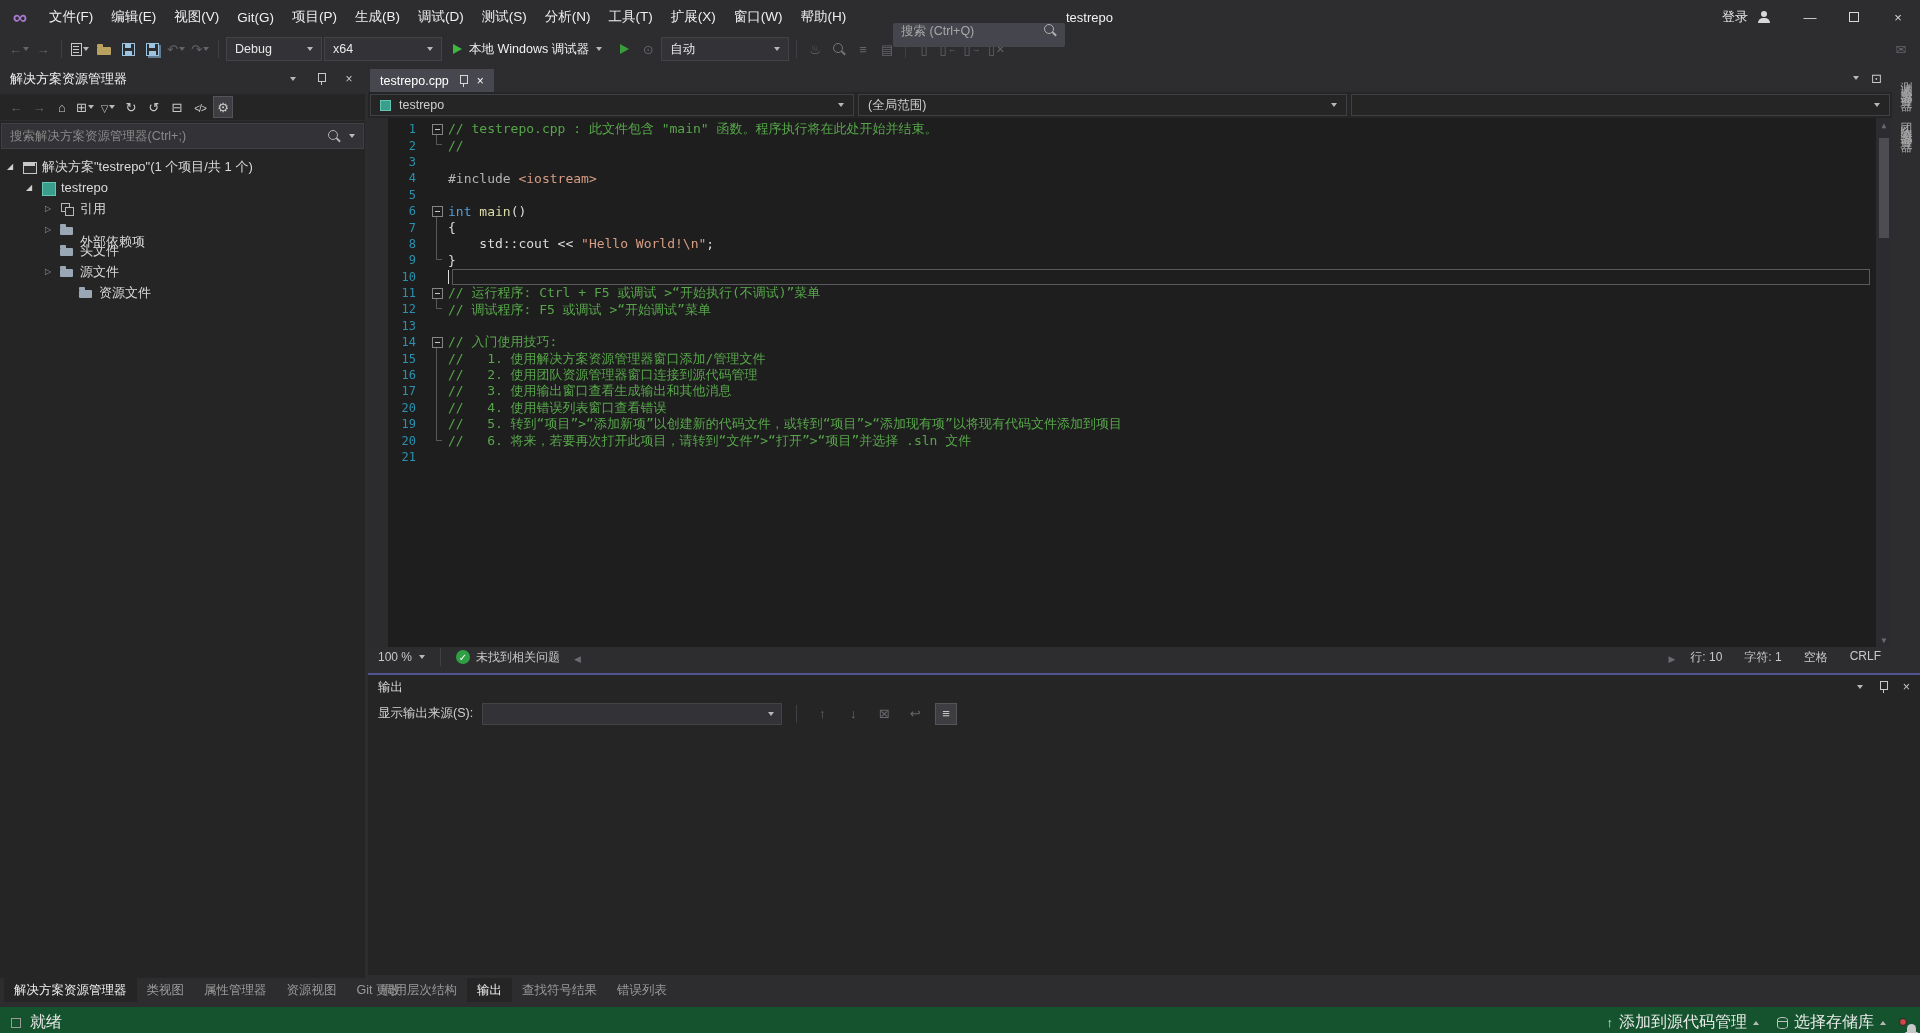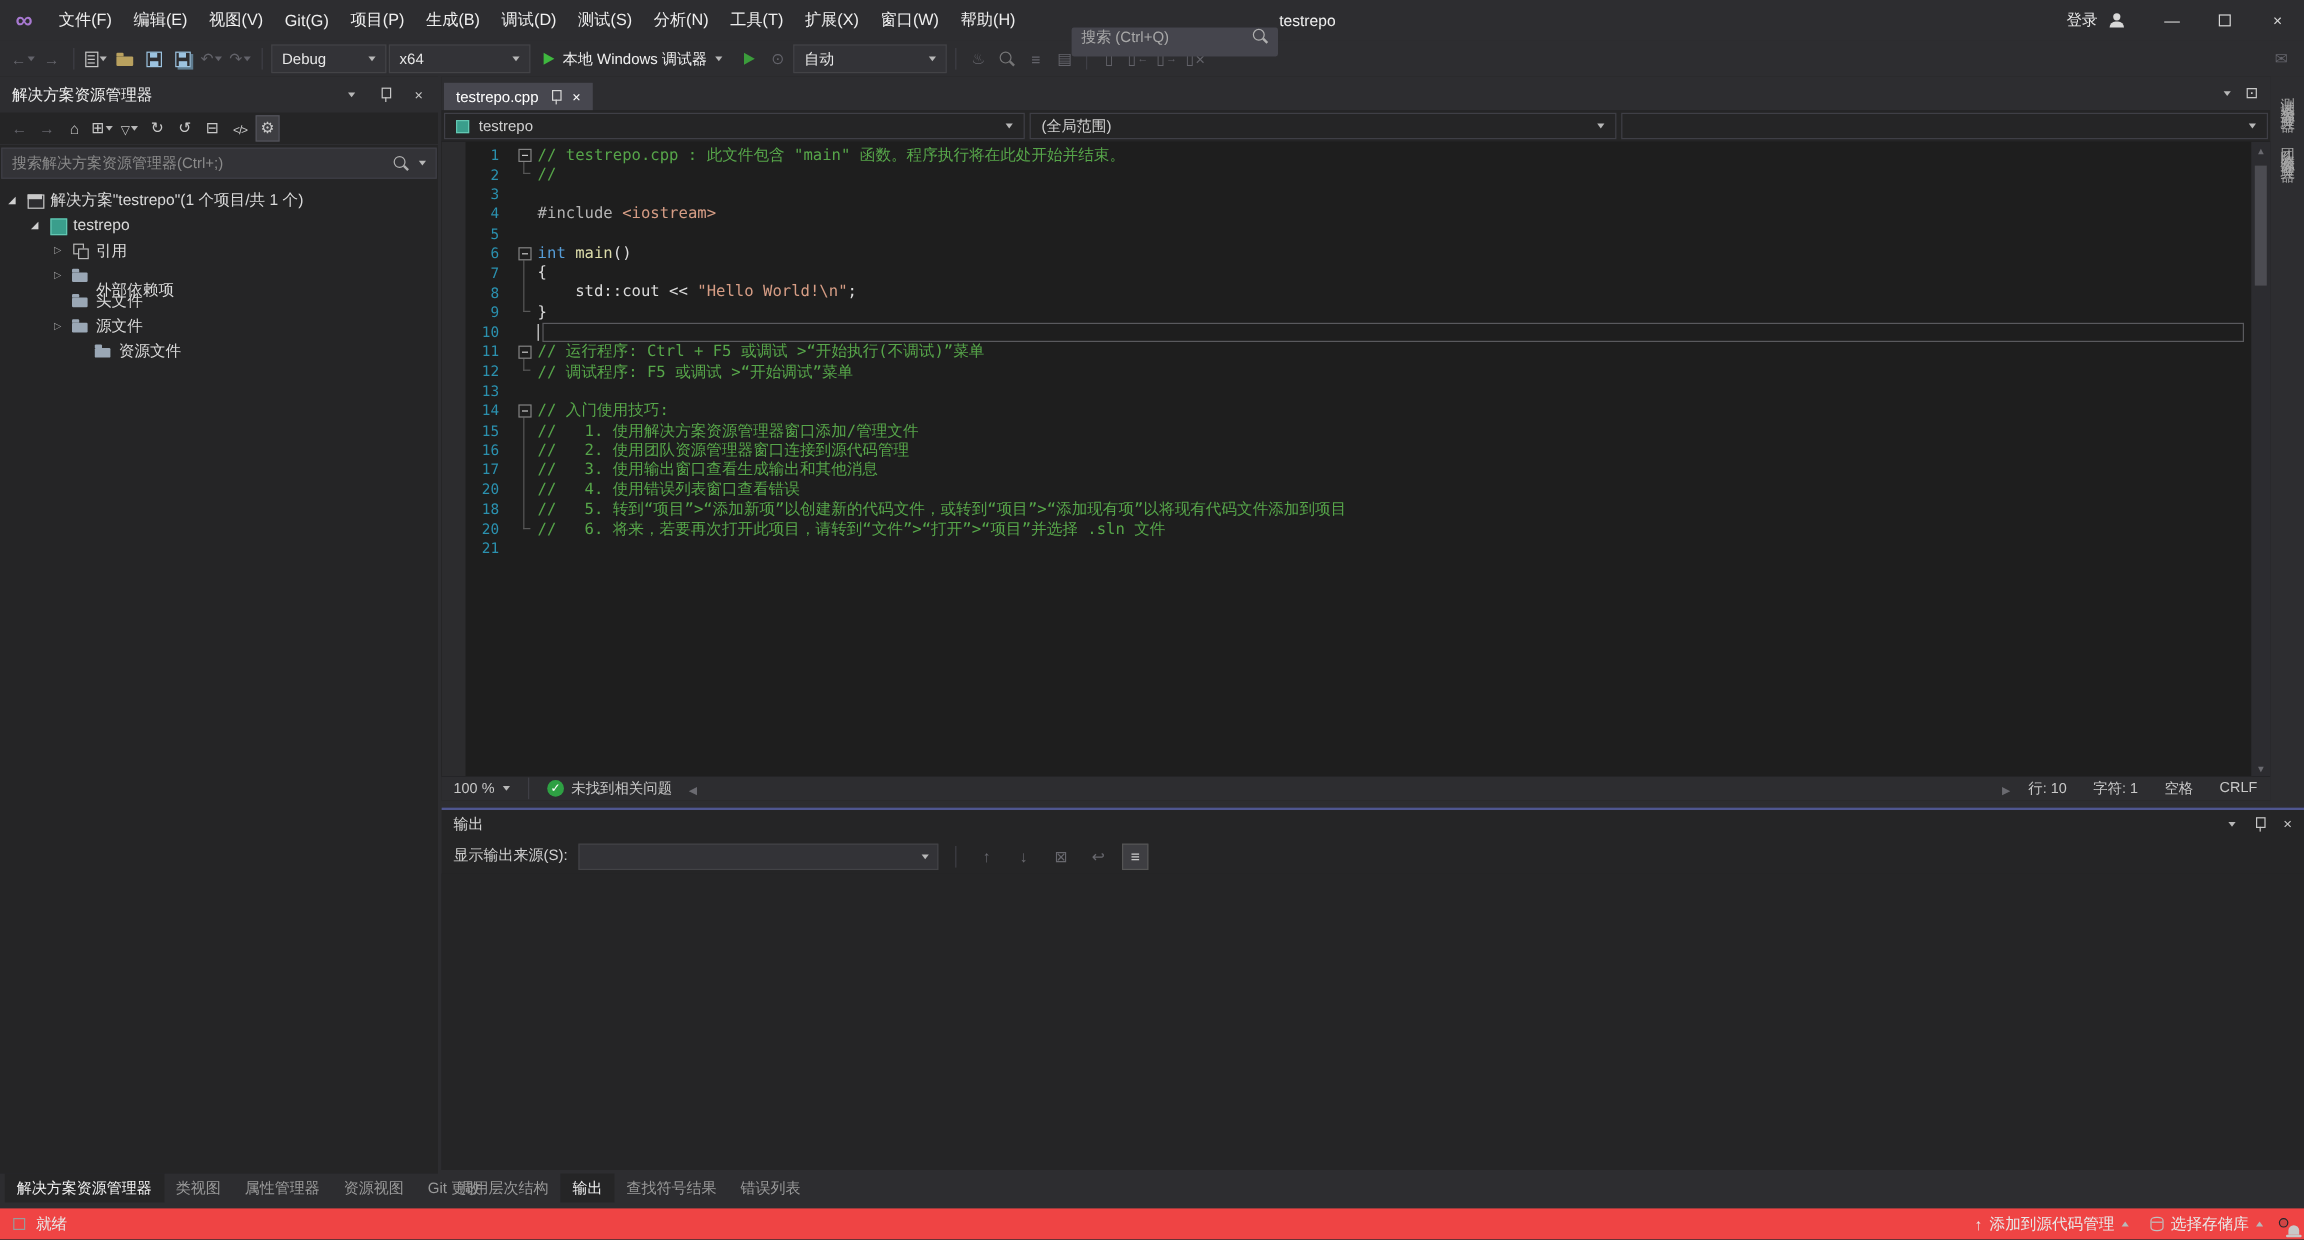--- a/index.html
+++ b/index.html
@@ -142,21 +142,21 @@
   .out-content{flex:1;background:#252526}
 
   
   .dock-tabs{position:absolute;top:978px;height:24px;display:flex;align-items:stretch;font-size:12.5px}
   .dock-tabs.left{left:4px}
   .dock-tabs.bottom{left:372px}
   .dtab{padding:0 10px;display:flex;align-items:center;color:#9a9a9a;white-space:nowrap}
   .dtab.active{color:#f1f1f1;background:#252526}
   .right-strip{position:absolute;right:0;top:64px;width:28px;height:603px;background:#2d2d30;display:flex;flex-direction:column;align-items:center;padding-top:8px;gap:20px}
   .vtab{writing-mode:vertical-rl;font-size:12px;color:#a8a8a8;letter-spacing:3px;white-space:nowrap}
-  .statusbar{position:absolute;left:0;bottom:0;width:100%;height:26px;background:#ef4444;display:flex;align-items:center;font-size:13px;color:#e8e8e8}
+  .statusbar{position:absolute;left:0;bottom:0;width:100%;height:26px;background:#14532d;display:flex;align-items:flex-end;font-size:16px;color:#e8e8e8}
   .sb-left{display:flex;align-items:center;gap:9px;padding:0 11px}
   .sb-right{margin-left:auto;display:flex;align-items:center;gap:18px;padding-right:16px}
   .sb-item{display:flex;align-items:center;gap:6px;white-space:nowrap}
   .bellwrap{position:relative}
 </style>
 </head>
 <body>
 
 <div class="titlebar">
   <div class="vs-logo">∞</div>
@@ -492,21 +492,21 @@
           <div class="ln">17</div>
           <div class="foldcol"></div>
           <div class="ctext"><span class="tok-cm">//   3. 使用输出窗口查看生成输出和其他消息</span></div>
         </div>
         <div class="cline">
           <div class="ln">20</div>
           <div class="foldcol"></div>
           <div class="ctext"><span class="tok-cm">//   4. 使用错误列表窗口查看错误</span></div>
         </div>
         <div class="cline">
-          <div class="ln">18</div>
+          <div class="ln">19</div>
           <div class="foldcol"></div>
           <div class="ctext"><span class="tok-cm">//   5. 转到“项目”&gt;“添加新项”以创建新的代码文件，或转到“项目”&gt;“添加现有项”以将现有代码文件添加到项目</span></div>
         </div>
         <div class="cline">
           <div class="ln">20</div>
           <div class="foldcol"></div>
           <div class="ctext"><span class="tok-cm">//   6. 将来，若要再次打开此项目，请转到“文件”&gt;“打开”&gt;“项目”并选择 .sln 文件</span></div>
         </div>
         <div class="cline">
           <div class="ln">21</div>

